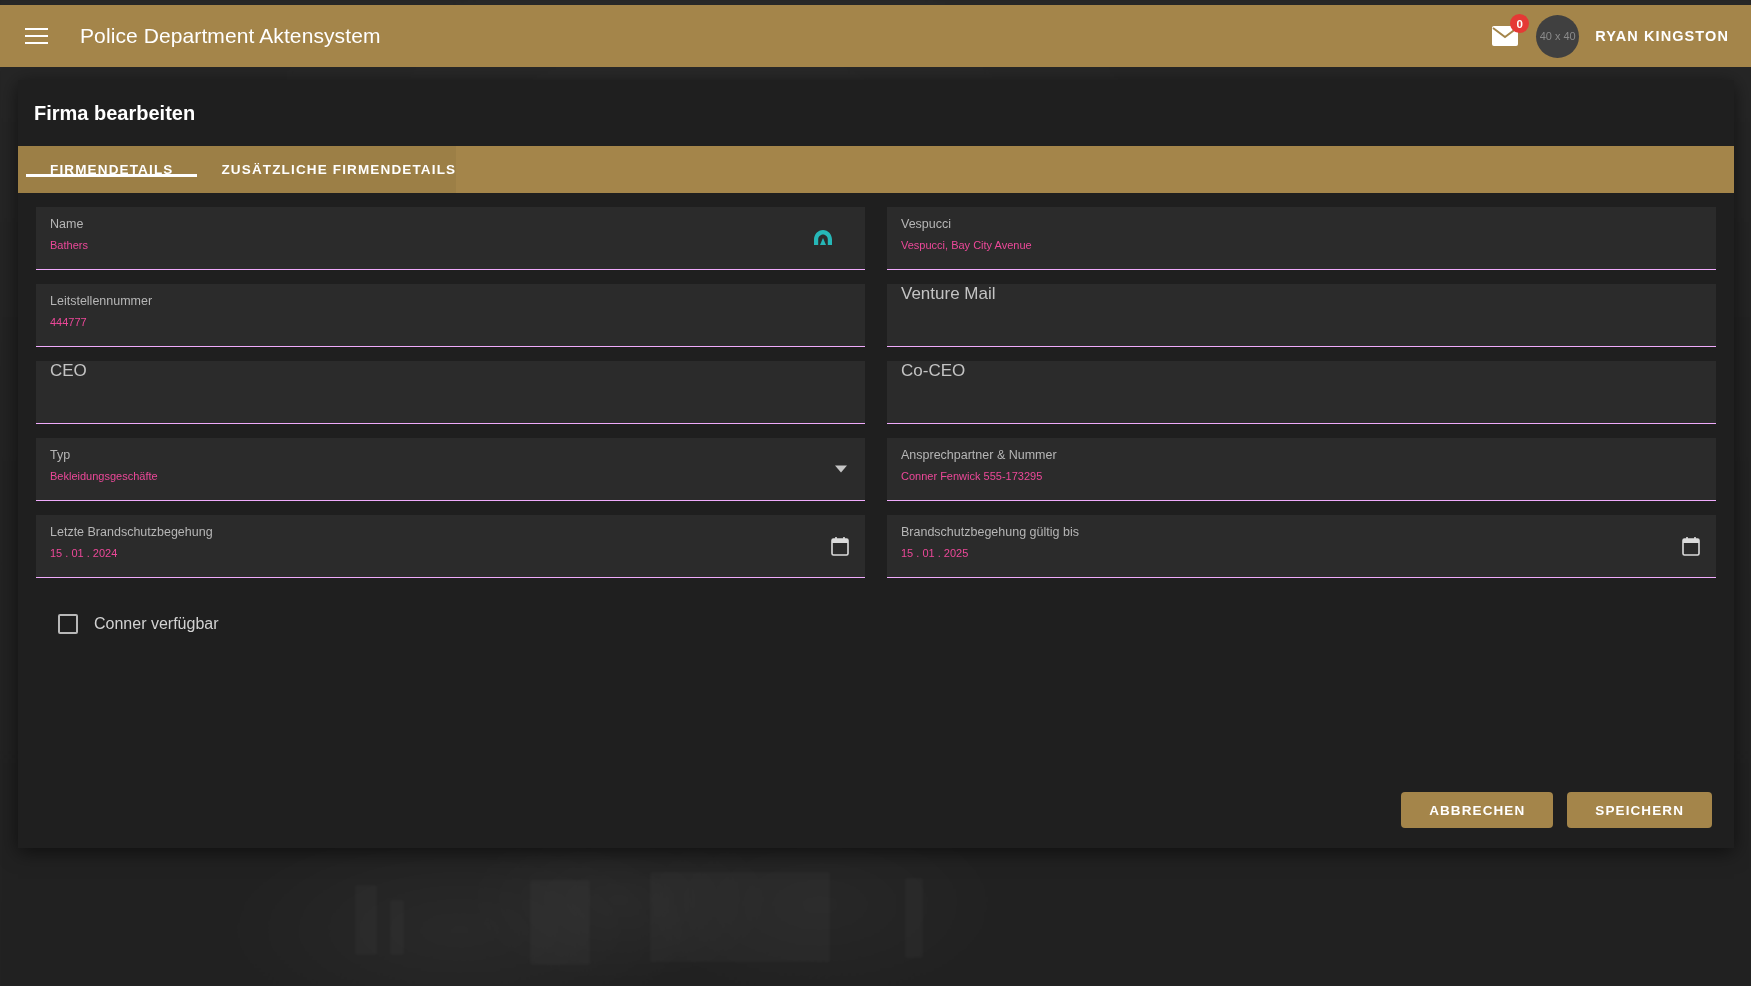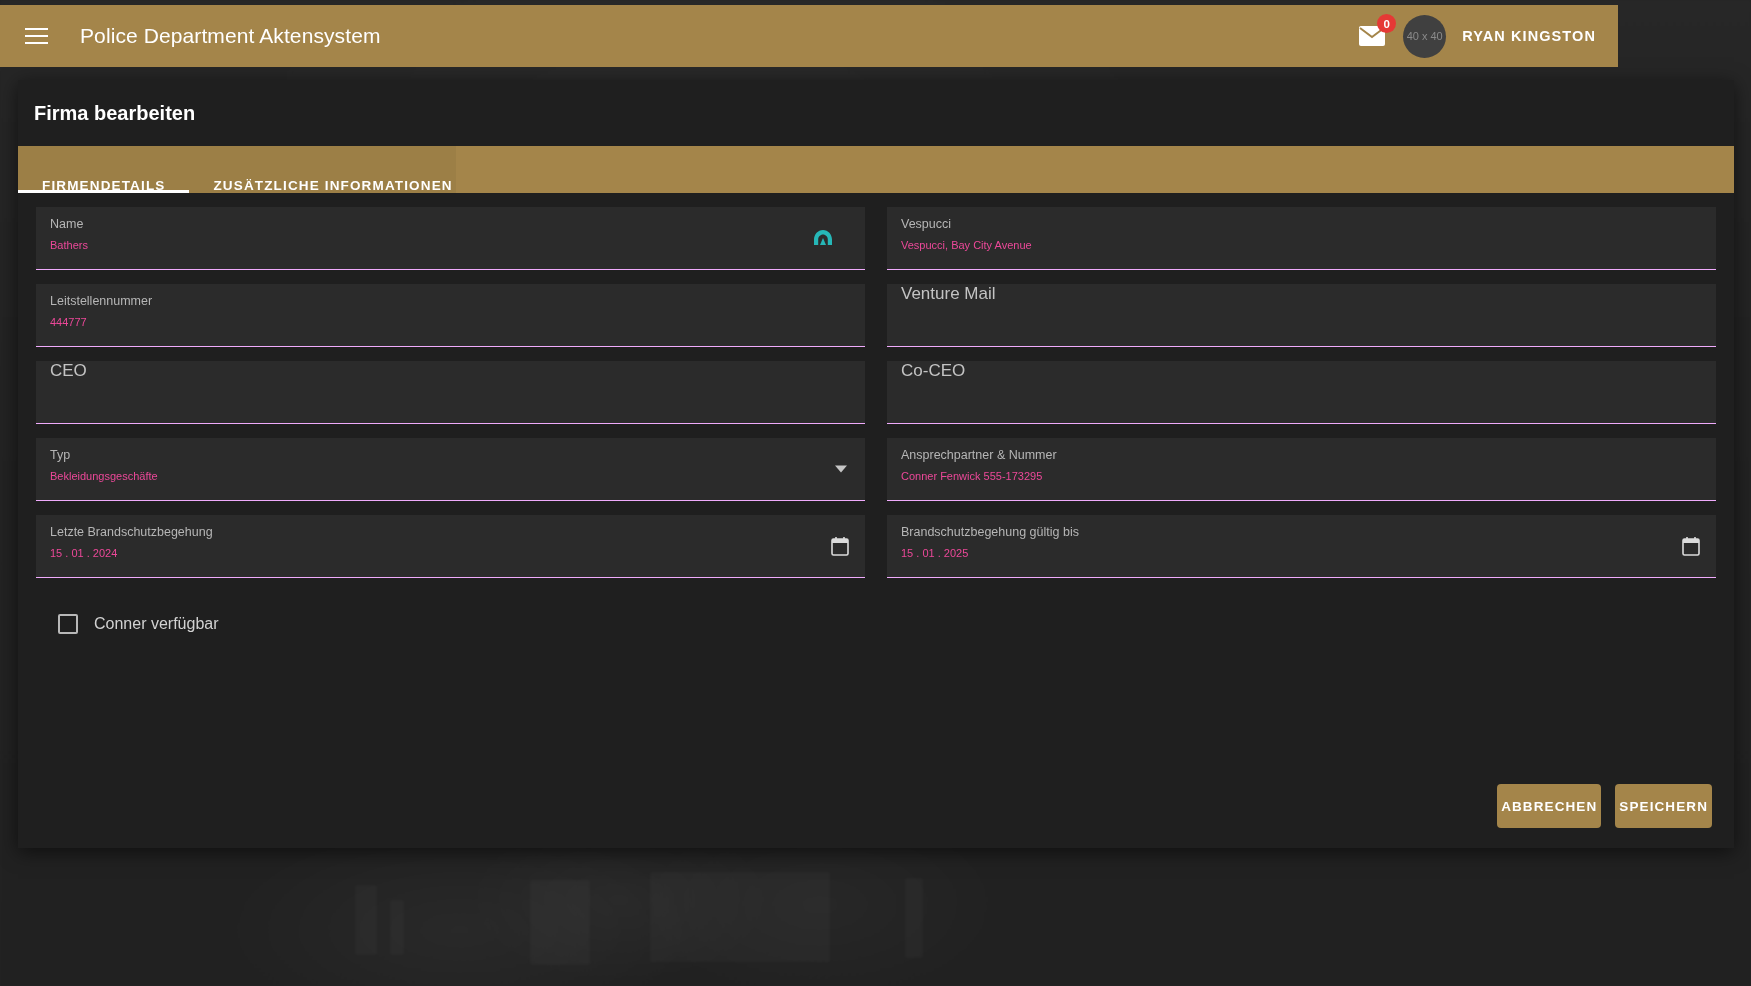--- a/index.html
+++ b/index.html
@@ -35,21 +35,21 @@
     position: absolute;
     background: rgba(255,255,255,0.022);
     border-radius: 2px;
     filter: blur(1.2px);
   }
 
   
   #topbar {
     position: absolute;
     left: 0; top: 5px;
-    width: 1618px; height: 62px;
+    width: 1751px; height: 62px;
     background: #a4854a;
     display: flex;
     align-items: center;
     z-index: 30;
   }
   #hamburger {
     width: 44px; height: 44px;
     margin-left: 14px;
     display: flex; flex-direction: column;
     align-items: center; justify-content: center;
@@ -125,21 +125,22 @@
     font-weight: bold;
   }
 
   
   #tabbar {
     position: relative;
     margin-top: 21px;
     height: 47px;
     background: #a4854a;
     display: flex;
-    align-items: flex-end;
+    align-items: center;
+    padding-left: 8px;
   }
   #tabbar::after {
     content: "";
     position: absolute;
     left: 0; top: 0;
     width: 438px; height: 100%;
     background: rgba(0,0,0,0.045);
     pointer-events: none;
   }
   .tab {
@@ -264,22 +265,22 @@
   }
   .btn {
     background: #a4854a;
     color: #ffffff;
     border: none;
     border-radius: 4px;
     font-family: "Liberation Sans", sans-serif;
     font-size: 13.5px;
     font-weight: bold;
     letter-spacing: 1.1px;
-    padding: 0 4px;
-    height: 44px;
+    padding: 0 28px;
+    height: 36px;
     cursor: pointer;
   }
 </style>
 </head>
 <body>
 
 <div id="page-bg">
   <div class="bg-shape" style="left:355px; top:885px; width:22px; height:70px;"></div>
   <div class="bg-shape" style="left:390px; top:900px; width:14px; height:55px;"></div>
   <div class="bg-shape" style="left:530px; top:880px; width:60px; height:85px;"></div>
@@ -307,21 +308,21 @@
     <div id="username">RYAN KINGSTON</div>
   </div>
 </div>
 
 <div id="dialog">
 
   <div id="dialog-title">Firma bearbeiten</div>
 
   <div id="tabbar">
     <div class="tab active">FIRMENDETAILS</div>
-    <div class="tab">ZUSÄTZLICHE INFORMATIONEN</div>
+    <div class="tab">ZUSÄTZLICHE FIRMENDETAILS</div>
   </div>
 
   <div id="form">
 
     <div class="row">
       <div class="col">
         <div class="field filled">
           <div class="field-label">Name</div>
           <div class="field-value">Bathers</div>
           <span class="autofill-icon">

